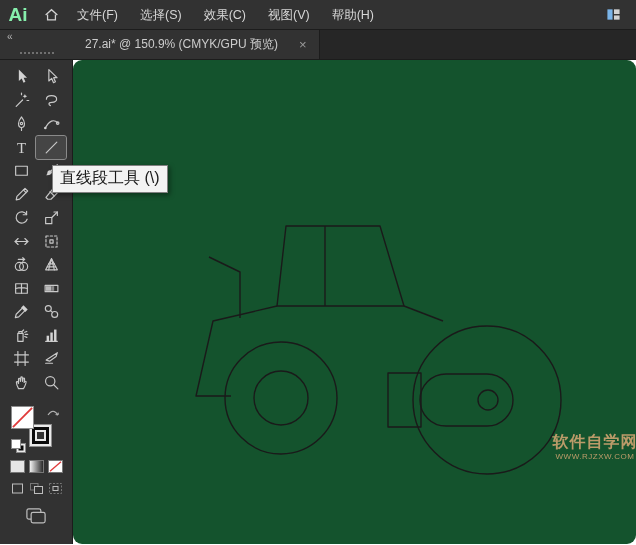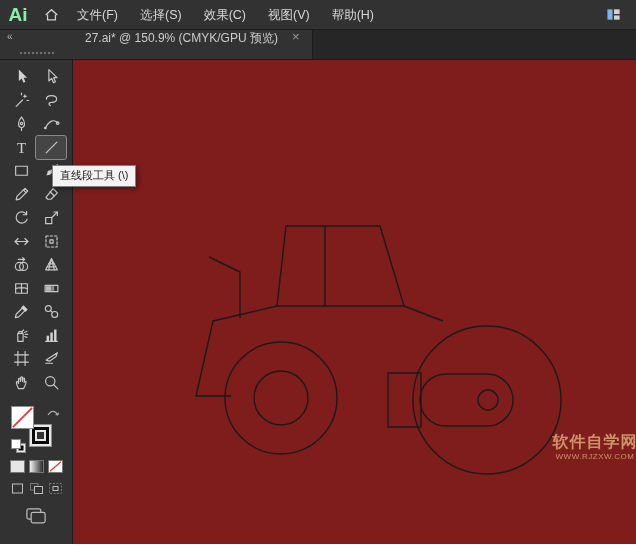--- a/index.html
+++ b/index.html
@@ -17,21 +17,21 @@
   .menu-item{padding:8px 11px;line-height:30px;white-space:nowrap;cursor:default;}
   .menubar-right{margin-left:auto;margin-right:14px;display:flex;align-items:center;}
   .menubar-right svg{width:17px;height:15px;}
 
   
   .tabbar{height:30px;background:#262626;display:flex;border-bottom:1px solid #1c1c1c;box-sizing:border-box;}
   .tools-header{width:73px;background:#323232;box-sizing:border-box;display:flex;
                 flex-direction:column;justify-content:space-between;padding:2px 0 5px;}
   .collapse{color:#b5b5b5;font-size:10px;padding-left:7px;line-height:10px;cursor:default;}
   .grip{width:34px;border-top:2px dotted #707070;margin:0 auto;}
-  .tab{background:#323232;display:flex;align-items:flex-start;padding:0 12px;gap:14px;
+  .tab{background:#323232;display:flex;align-items:center;padding:0 12px;gap:21px;
        color:#cccccc;font-size:12px;border-right:1px solid #1c1c1c;white-space:nowrap;}
   .tab-close{color:#9a9a9a;font-size:13px;line-height:13px;}
   .tabbar-rest{flex:1;background:#262626;}
 
   
   .main{display:flex;height:484px;}
   .toolbar{width:73px;flex:0 0 73px;background:#323232;border-right:1px solid #1c1c1c;
            box-sizing:border-box;display:flex;flex-direction:column;align-items:center;
            padding-top:5px;overflow:hidden;}
   .tools-grid{display:grid;grid-template-columns:30px 30px;}
@@ -60,30 +60,30 @@
   .pbtn.none{background:#ffffff;padding:0;}
   .pbtn.none svg{width:100%;height:100%;display:block;}
 
   .modes-row{display:flex;gap:4px;margin-top:9px;}
   .mbtn{width:15px;height:13px;display:flex;align-items:center;justify-content:center;}
   .mbtn svg{width:15px;height:13px;}
   .screen-mode{margin-top:12px;}
   .screen-mode svg{width:22px;height:17px;}
 
   
-  .canvas{flex:1;position:relative;background:#7f1d1d;overflow:hidden;}
+  .canvas{flex:1;position:relative;background:#14532d;overflow:hidden;border-radius:9px;}
   .artwork{position:absolute;left:0;top:0;width:563px;height:484px;}
   .watermark{position:absolute;left:466px;top:372px;width:112px;text-align:center;
              opacity:0.85;line-height:1.25;}
   .watermark .t1{font-size:16px;letter-spacing:1px;font-weight:bold;}
   .watermark .t2{font-size:8px;letter-spacing:.5px;}
 
   
   .tooltip{position:absolute;left:52px;top:165px;background:#f3f3f3;border:1px solid #808080;
-           color:#1a1a1a;font-size:11px;padding:2px 7px 3px;white-space:nowrap;z-index:30;
+           color:#1a1a1a;font-size:16px;padding:2px 7px 3px;white-space:nowrap;z-index:30;
            box-shadow:2px 2px 5px rgba(0,0,0,.4);}
 </style>
 </head>
 <body>
 
 <div class="app">
 
   <div class="menubar">
     <div class="logo">Ai</div>
     <div class="home">

